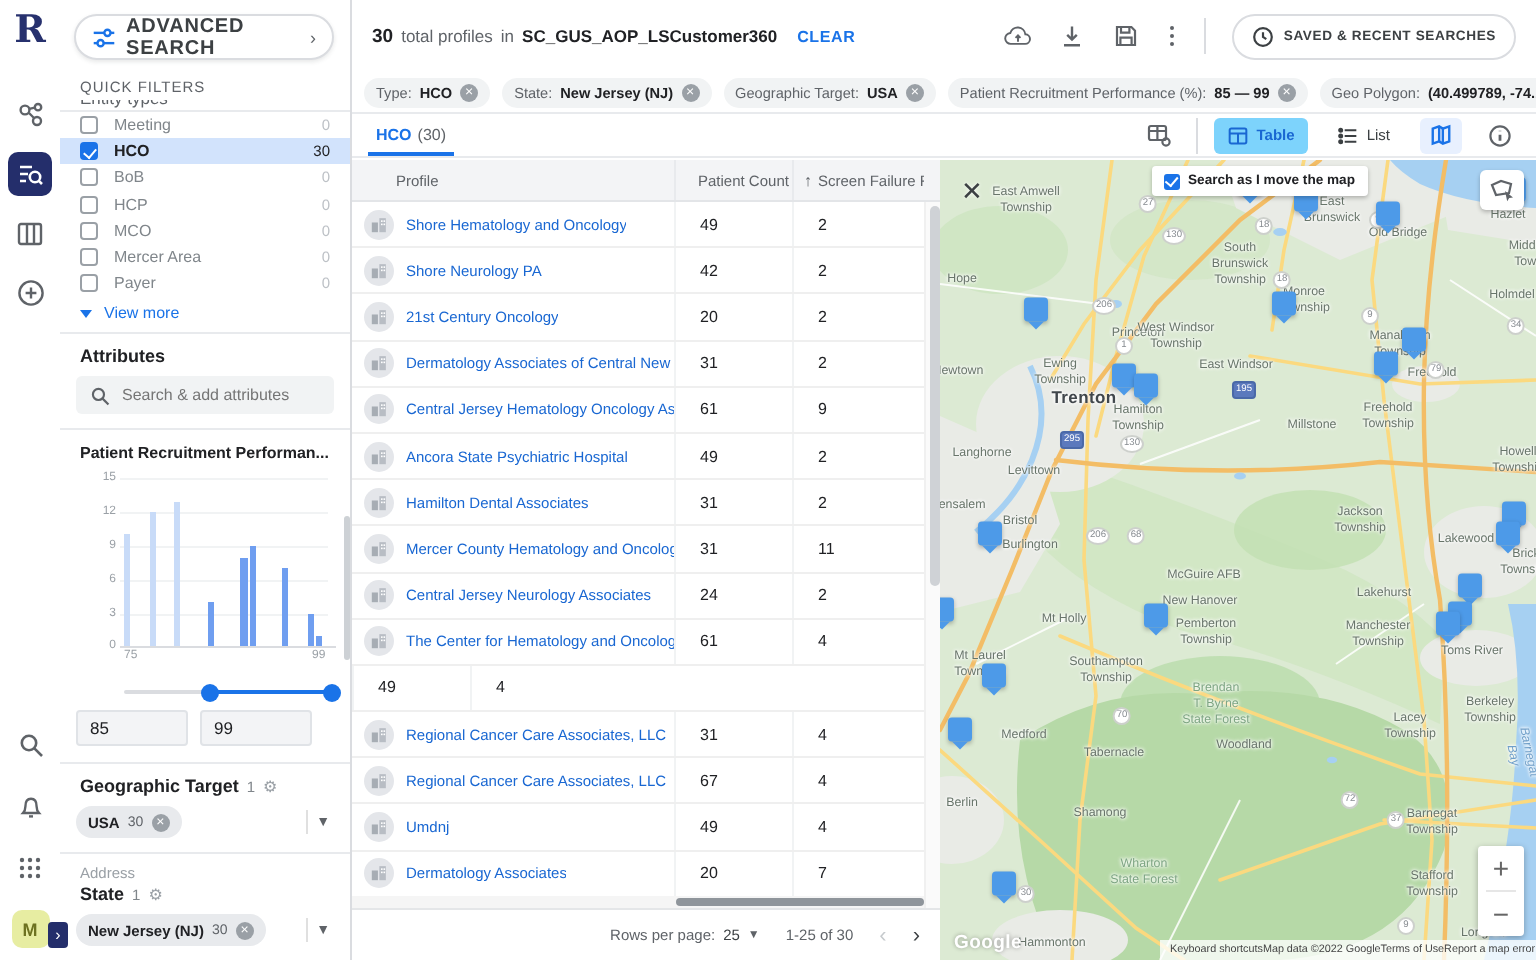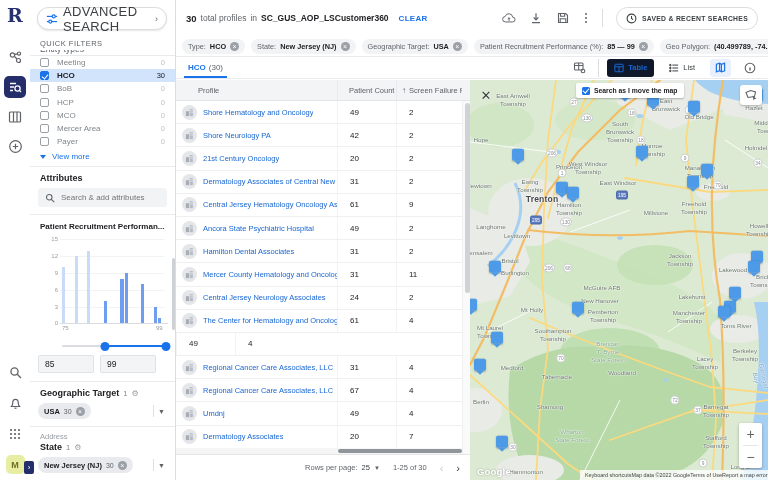--- a/index.html
+++ b/index.html
@@ -11,21 +11,21 @@
 .logo{margin-top:6px;font-size:19px;font-weight:bold;color:#27316e;font-family:"DejaVu Serif",serif;line-height:1}
 .rail-top{display:flex;flex-direction:column;align-items:center;gap:9px;margin-top:22px}
 .rail-bottom{margin-top:auto;display:flex;flex-direction:column;align-items:center;gap:11px;margin-bottom:6px}
 .rail-ic{width:20px;height:20px;display:flex;align-items:center;justify-content:center;color:#5f6368;cursor:pointer}
 .rail-ic.active{background:#242e6b;border-radius:5px;color:#fff;width:22px;height:22px}
 .avatar{width:19px;height:19px;border-radius:5px;background:#e7eda2;color:#6d7220;font-size:9px;font-weight:bold;display:flex;align-items:center;justify-content:center}
 .collapse-badge{position:absolute;left:24px;top:461px;width:10px;height:13px;background:#242e6b;color:#fff;border-radius:2px;font-size:8px;display:flex;align-items:center;justify-content:center;z-index:9;cursor:pointer}
 
 .panel{position:absolute;left:30px;top:0;width:146px;height:480px;background:#fff;border-right:1px solid #dadce0;overflow:hidden;z-index:5}
 .adv-btn{display:flex;align-items:center;gap:5px;height:23px;margin:7px 8px 6px 7px;padding:0 8px;border:1px solid #dadce0;border-radius:12px;box-shadow:0 1px 2px rgba(60,64,67,.12);cursor:pointer;background:#fff}
-.adv-btn .lbl{font-size:13px;font-weight:normal;letter-spacing:.4px;color:#3c4043}
+.adv-btn .lbl{font-size:10px;font-weight:bold;letter-spacing:.4px;color:#3c4043}
 .adv-btn .chev{margin-left:auto;color:#5f6368;font-size:9px}
 .qf-title{font-size:7.5px;letter-spacing:.5px;color:#5f6368;padding:3px 10px 2px}
 .ent-partial{height:6px;overflow:hidden;padding-left:10px;border-bottom:1px solid #e8eaed}
 .ent-partial span{display:block;margin-top:-6px;font-size:8.5px;color:#5f6368}
 .ent-row{display:flex;align-items:center;height:13.2px;padding:0 10px;cursor:pointer}
 .ent-row.sel{background:#d2e3fc}
 .cbx{width:9px;height:9px;border:1.3px solid #9aa0a6;border-radius:2px;background:#fff;flex:none}
 .cbx.on{background:#1a73e8;border-color:#1a73e8;position:relative}
 .cbx.on:after{content:"";position:absolute;left:2px;top:0.5px;width:3px;height:5px;border:solid #fff;border-width:0 1.4px 1.4px 0;transform:rotate(40deg)}
 .ent-label{margin-left:8px;font-size:8px;color:#80868b;flex:1;white-space:nowrap}
@@ -83,21 +83,21 @@
 .chip{display:inline-flex;align-items:center;gap:4px;background:#f1f3f4;border-radius:9px;height:15px;padding:0 6px;white-space:nowrap;flex:none;cursor:pointer}
 .chip .chip-label{font-size:7.3px;color:#5f6368}
 .chip .chip-value{font-size:7.3px;font-weight:bold;color:#202124}
 .tabbar{display:flex;align-items:center;height:22px;border-bottom:1px solid #e8eaed;padding:0 8px;position:relative}
 .tab{position:relative;display:flex;gap:3px;align-items:center;height:100%;padding:0 4px;cursor:pointer}
 .tab .tl{font-size:8px;font-weight:bold;color:#1a73e8}
 .tab .tc{font-size:8px;color:#5f6368}
 .tab .underline{position:absolute;left:0;right:0;bottom:0;height:2.5px;background:#1a73e8}
 .tab-right{margin-left:auto;display:flex;align-items:center;gap:8px}
 .seg{display:flex;align-items:center;gap:4px;height:18px;padding:0 7px;border-radius:3px;font-size:7.5px;cursor:pointer;color:#3c4043}
-.seg.active{background:#0f172a;color:#1967d2;font-weight:bold}
+.seg.active{background:#7dd3fc;color:#1967d2;font-weight:bold}
 .sq-btn{width:21px;height:18px;border-radius:3px;display:flex;align-items:center;justify-content:center;cursor:pointer;color:#5f6368}
 .sq-btn.active{background:#e8f0fe;color:#1a73e8}
 
 .content{position:absolute;left:0;top:80px;width:592px;height:400px}
 .tablepane{position:absolute;left:0;top:0;width:294px;height:400px;background:#fff;overflow:hidden}
 .thead{display:flex;height:21px;background:#f3f4f6;border-bottom:1px solid #e3e5e8;align-items:center}
 .th{font-size:7.5px;color:#5f6368;white-space:nowrap;overflow:hidden;height:100%;display:flex;align-items:center}
 .th.c1{width:161px;padding-left:22px}
 .th.c2{width:59px;padding-left:11px;border-left:1px solid #e8eaed}
 .th.c3{width:66px;padding-left:5px;border-left:1px solid #e8eaed}

